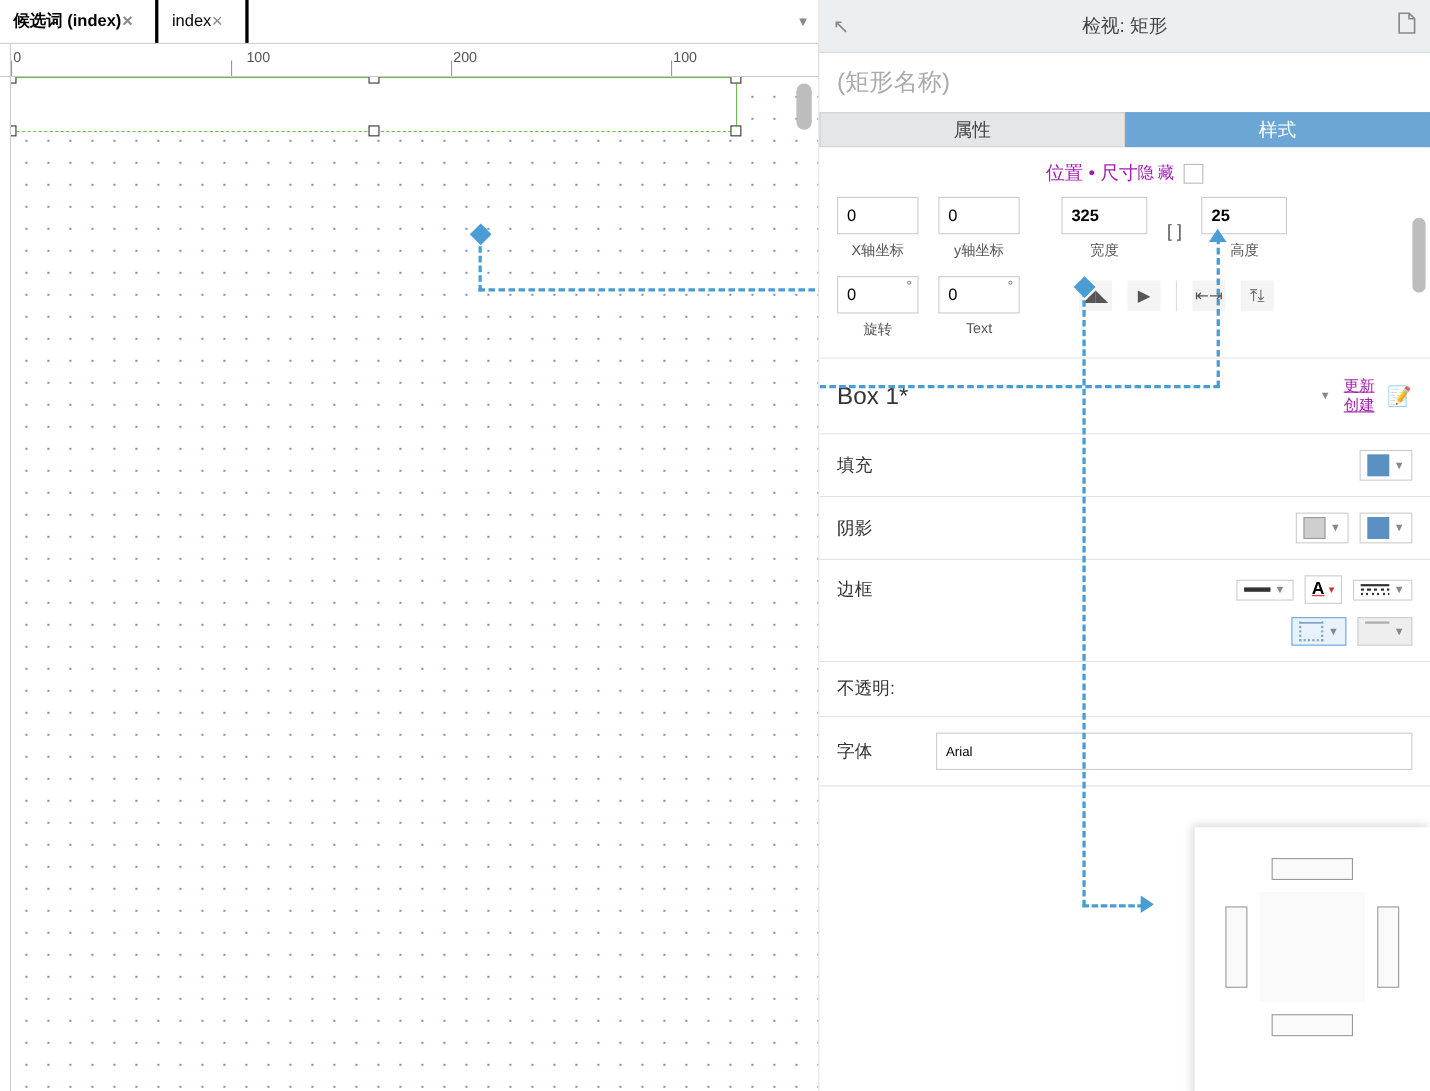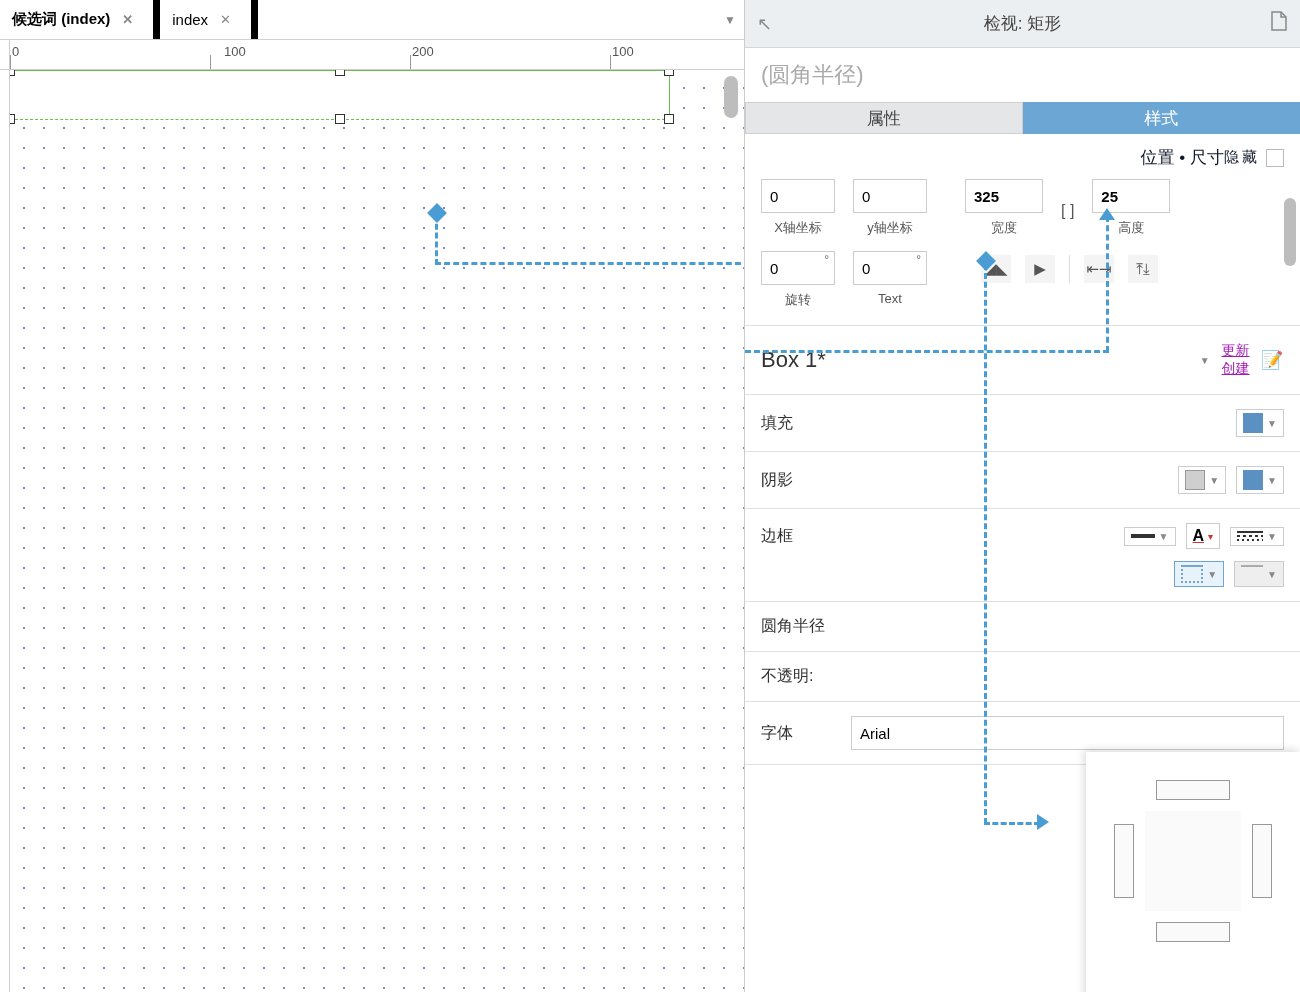--- a/index.html
+++ b/index.html
@@ -1,21 +1,21 @@
 <!DOCTYPE html>
 <html><head>
   <meta charset="utf-8">
   <style>
     * { box-sizing: border-box; margin: 0; padding: 0; font-family: Arial, "Microsoft YaHei", sans-serif; }
     body { width: 1300px; height: 992px; background: #fff; display: flex; overflow: hidden; }
     
     
     .left-panel { width: 745px; display: flex; flex-direction: column; border-right: 1px solid #ccc; }
     .tabs-bar { height: 40px; background: #fff; display: flex; align-items: center; border-bottom: 1px solid #d0d0d0; position: relative; }
-    .tab { padding: 0 20px 0 12px; height: 100%; display: flex; align-items: center; gap: 12px; font-size: 15px; border-right: 7px solid #000000; }
+    .tab { padding: 0 20px 0 12px; height: 100%; display: flex; align-items: center; font-size: 15px; border-right: 3px solid #000000; }
     .tab.active { font-weight: 600; }
     .tab-close { color: #888; cursor: pointer; font-size: 13px; }
     .tabs-dropdown { position: absolute; right: 8px; color: #888; font-size: 12px; }
     
     .ruler-row { height: 30px; display: flex; }
     .ruler-corner { width: 10px; border-bottom: 1px solid #ccc; border-right: 1px solid #ccc; }
     .ruler-h { flex: 1; position: relative; border-bottom: 1px solid #ccc; font-size: 13px; color: #555; }
     .ruler-tick { position: absolute; top: 4px; font-size: 13px; }
     .ruler-line-major{ position:absolute; bottom:0; width:1px; height:14px; background:#999;}
     
@@ -45,21 +45,21 @@
     .insp-header .page-icon { position: absolute; right: 12px; color: #888; font-size: 20px; }
     
     .name-field { padding: 12px 16px; font-size: 22px; color: #aaa; background:#fff; }
     
     .insp-tabs { display: flex; height: 32px; }
     .insp-tab { flex: 1; display: flex; align-items: center; justify-content: center; font-size: 17px; color: #444; background: #e4e6e8; border: 1px solid #cfcfcf; cursor: pointer; }
     .insp-tab.active { background: #6ca6d4; color: #fff; border-color:#6ca6d4; }
     
     .insp-scroll{ flex:1; overflow:hidden; position:relative; background:#fff;}
     .section { padding: 12px 16px 16px 16px; background: #fff; border-bottom: 1px solid #e0e0e0; }
-    .section-header { display: flex; justify-content: flex-end; align-items: center; margin-bottom: 10px; font-size: 17px; color: #0f172a; }
+    .section-header { display: flex; justify-content: center; align-items: center; margin-bottom: 10px; font-size: 17px; color: #a21caf; }
     .section-header .hide-toggle { display: flex; align-items: center; gap: 6px; font-size: 15px; letter-spacing:3px; }
     .checkbox-sq{ width:18px; height:18px; border:1px solid #bbb; background:#fff;}
     
     .field-row { display: flex; gap: 18px; align-items: flex-start;}
     .field-col { display: flex; flex-direction: column; align-items: center; }
     .num-input { width: 74px; height: 34px; border: 1px solid #ccc; padding: 0 8px; font-size: 15px; }
     .num-input.wide{ width:78px;font-weight:bold;}
     .field-label { font-size: 13px; color: #555; margin-top: 6px; }
     .bracket-icon{ font-size:16px; color:#555; align-self:center; margin-top:6px;}
     
@@ -98,21 +98,21 @@
     .rc-layout{ position:relative; width:158px; height:162px; margin:auto;}
     .rc-slot{ position:absolute; border:1px solid #999; background:#fafafa;}
     .rc-top{ left:42px; top:0; width:74px; height:20px;}
     .rc-bot{ left:42px; bottom:0; width:74px; height:20px;}
     .rc-left{ left:0; top:44px; width:20px; height:74px;}
     .rc-right{ right:0; top:44px; width:20px; height:74px;}
     .rc-center{ left:31px; top:31px; width:96px; height:100px; border:none;}
     
     .right-scrollbar{ position:absolute; right:4px; top:64px; width:12px; height:68px; background:#bdbdbd; border-radius:6px;}
     
-    .font-input{ flex:1; height:34px; border:1px solid #ccc; padding:0 8px; font-size:15px;}
+    .font-input{ flex:1; height:34px; border:1px solid #ccc; padding:0 8px; font-size:12px;}
     
     .leader-right1-h{ position:absolute; left:0px; top:216px; width:364px; border-bottom:3px dashed #4a9cd4;}
     .leader-right1-v{ position:absolute; left:361px; top:82px; height:136px; border-left:3px dashed #4a9cd4;}
     .arrow-right1{ position:absolute; left:354px; top:74px; width:0;height:0;border-left:8px solid transparent;border-right:8px solid transparent;border-bottom:12px solid #4a9cd4;}
     
     .anchor-dot2{ position:absolute; left:234px; top:120px; width:14px; height:14px; background:#4a9cd4; transform:rotate(45deg); z-index:3;}
     
     .leader2-v{ position:absolute; left:239px; top:130px; height:560px; border-left:3px dashed #4a9cd4; z-index:2;}
     .leader2-h{ position:absolute; left:239px; top:688px; width:56px; border-bottom:3px dashed #4a9cd4; z-index:2;}
     .arrow2{ position:absolute; left:292px; top:680px; width:0;height:0;border-top:8px solid transparent;border-bottom:8px solid transparent;border-left:12px solid #4a9cd4; z-index:2;}
@@ -167,21 +167,21 @@
 
 <div class="right-panel">
   <div class="insp-header">
     <span class="collapse-icon">↖</span>
     <span>检视: 矩形</span>
     <span class="page-icon"><svg width="18" height="20" viewBox="0 0 18 20">
           <path d="M2 1h9l5 5v13H2z" fill="none" stroke="#888" stroke-width="1.5"></path>
           <path d="M11 1v5h5" fill="none" stroke="#888" stroke-width="1.5"></path>
         </svg></span>
   </div>
-  <div class="name-field">(圆角半径)</div>
+  <div class="name-field">(矩形名称)</div>
   <div class="insp-tabs">
     <div class="insp-tab">属性</div>
     <div class="insp-tab active">样式</div>
   </div>
 
   <div class="insp-scroll">
     <div class="leader-right1-h"></div>
     <div class="leader-right1-v"></div>
     <div class="arrow-right1"></div>
 
@@ -295,23 +295,20 @@
             <span class="border-box-icon"></span>
             <span class="dd-caret">▼</span>
           </div>
         <div class="dd-btn disabled-look">
             <span class="border-box-plain"></span>
             <span class="dd-caret">▼</span>
           </div>
       </div>
     </div>
 
-    <div class="style-row">
-      <span class="label">圆角半径</span>
-    </div>
 
     <div class="style-row">
       <span class="label">不透明:</span>
     </div>
 
     <div class="style-row">
       <span class="label">字体</span>
       <input class="font-input" value="Arial" style="">
     </div>
 

